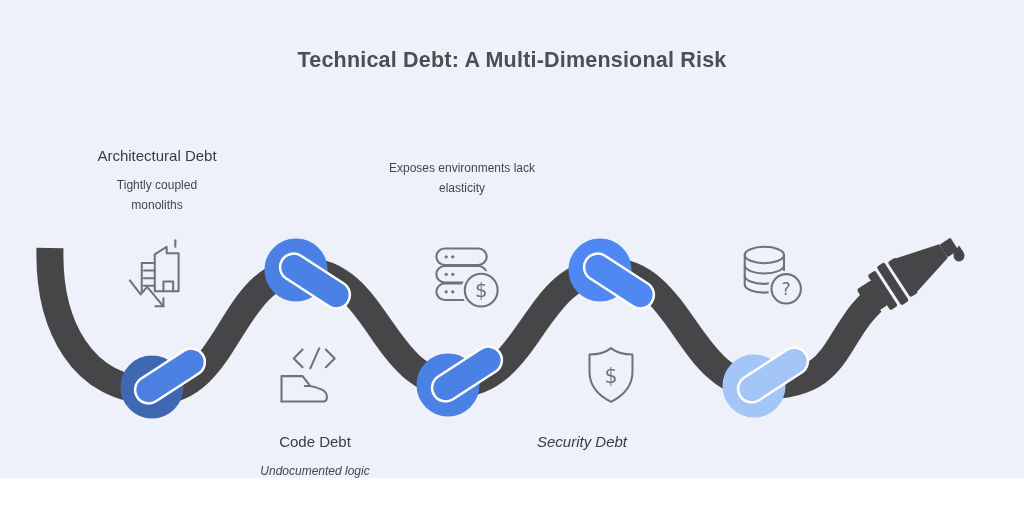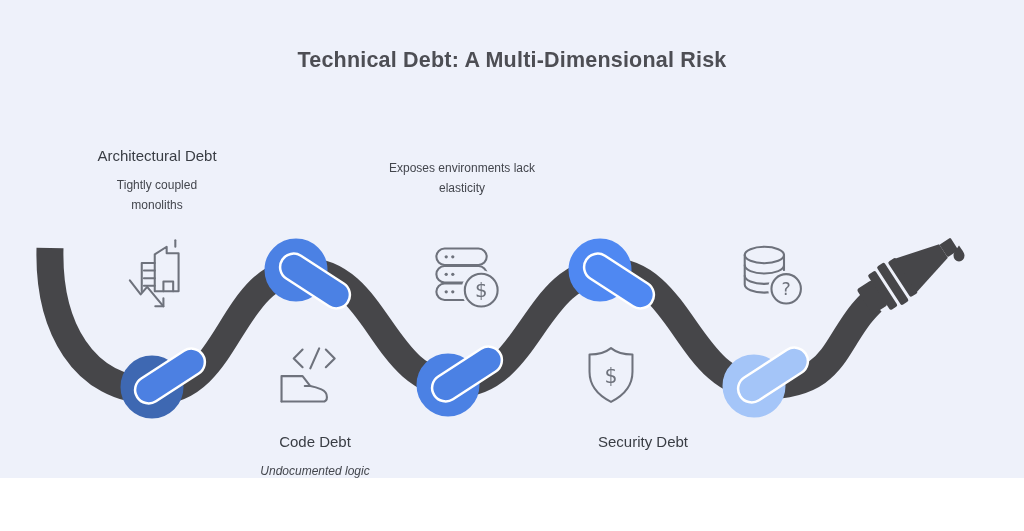--- a/index.html
+++ b/index.html
@@ -148,19 +148,19 @@
   </div>
 
   <div class="label" style="left:767px;top:147px;">
   </div>
 
   <div class="label" style="left:303px;top:433px;margin-left:12px;">
     <h3>Code Debt</h3>
     <p style="width:152px;font-style:italic;">Undocumented logic increases risk</p>
   </div>
 
-  <div class="label" style="left:643px;top:433px;">
+  <div class="label" style="left:582px;top:433px;font-style:italic;">
     <h3>Security Debt</h3>
   </div>
 
   <div class="logo">gart.</div>
 
 </div>
 
 </body></html>

